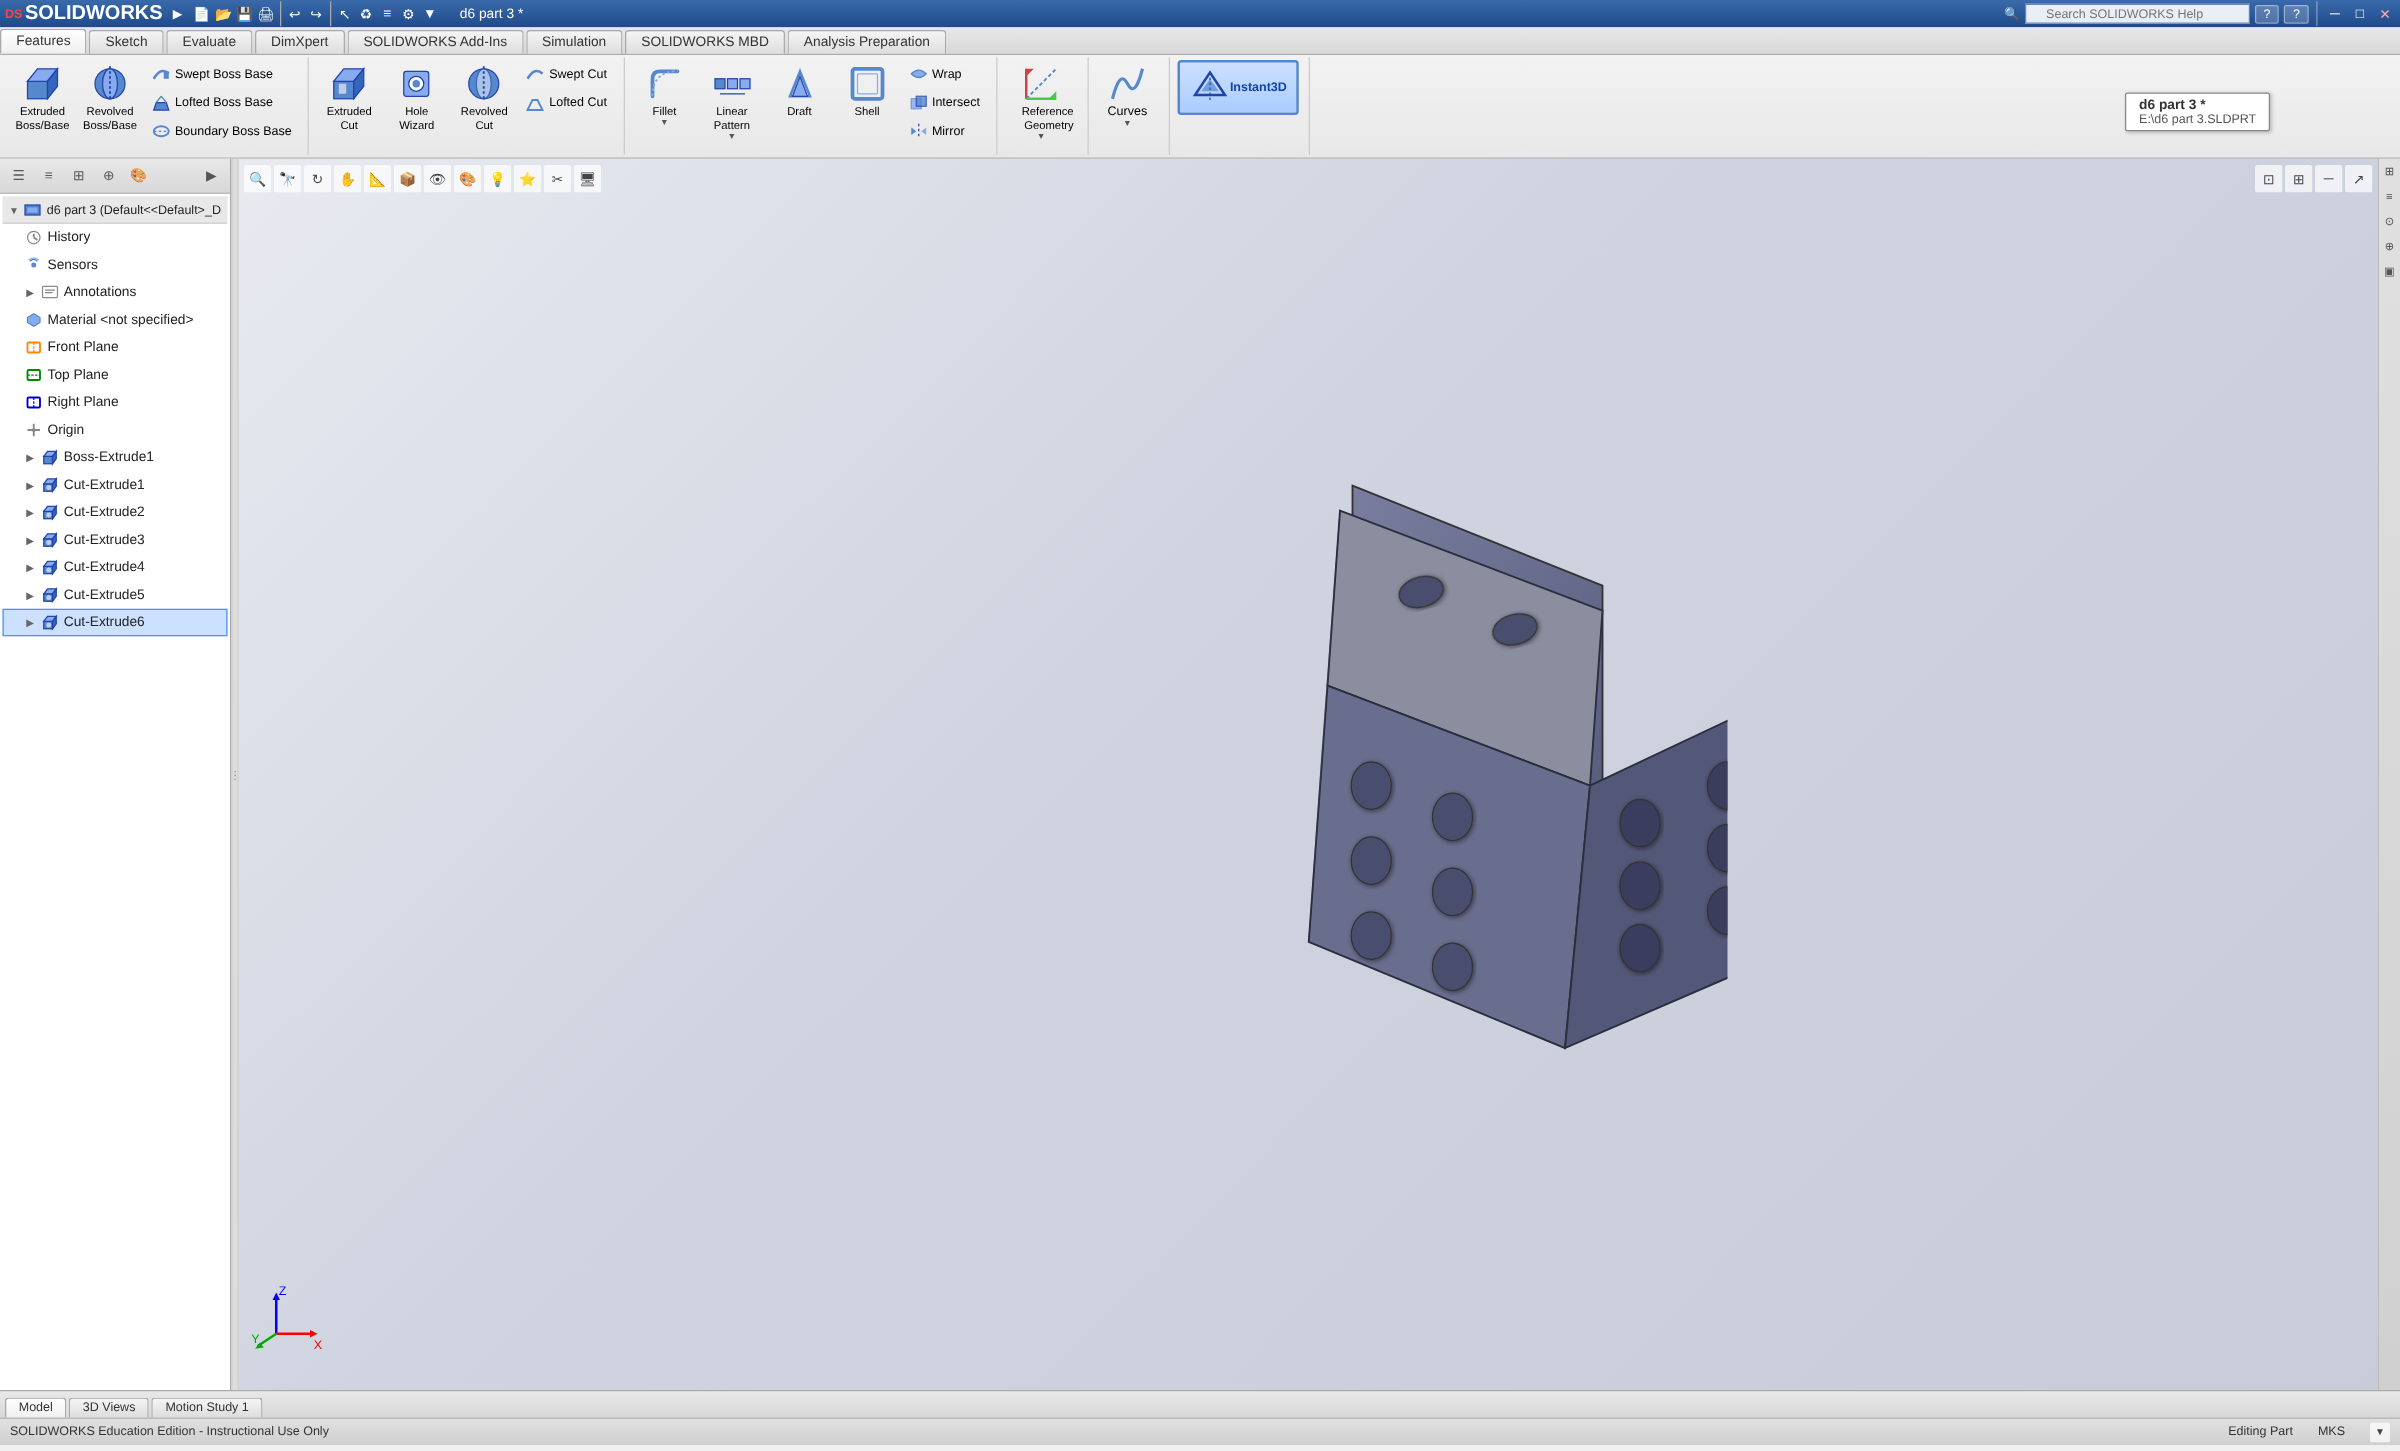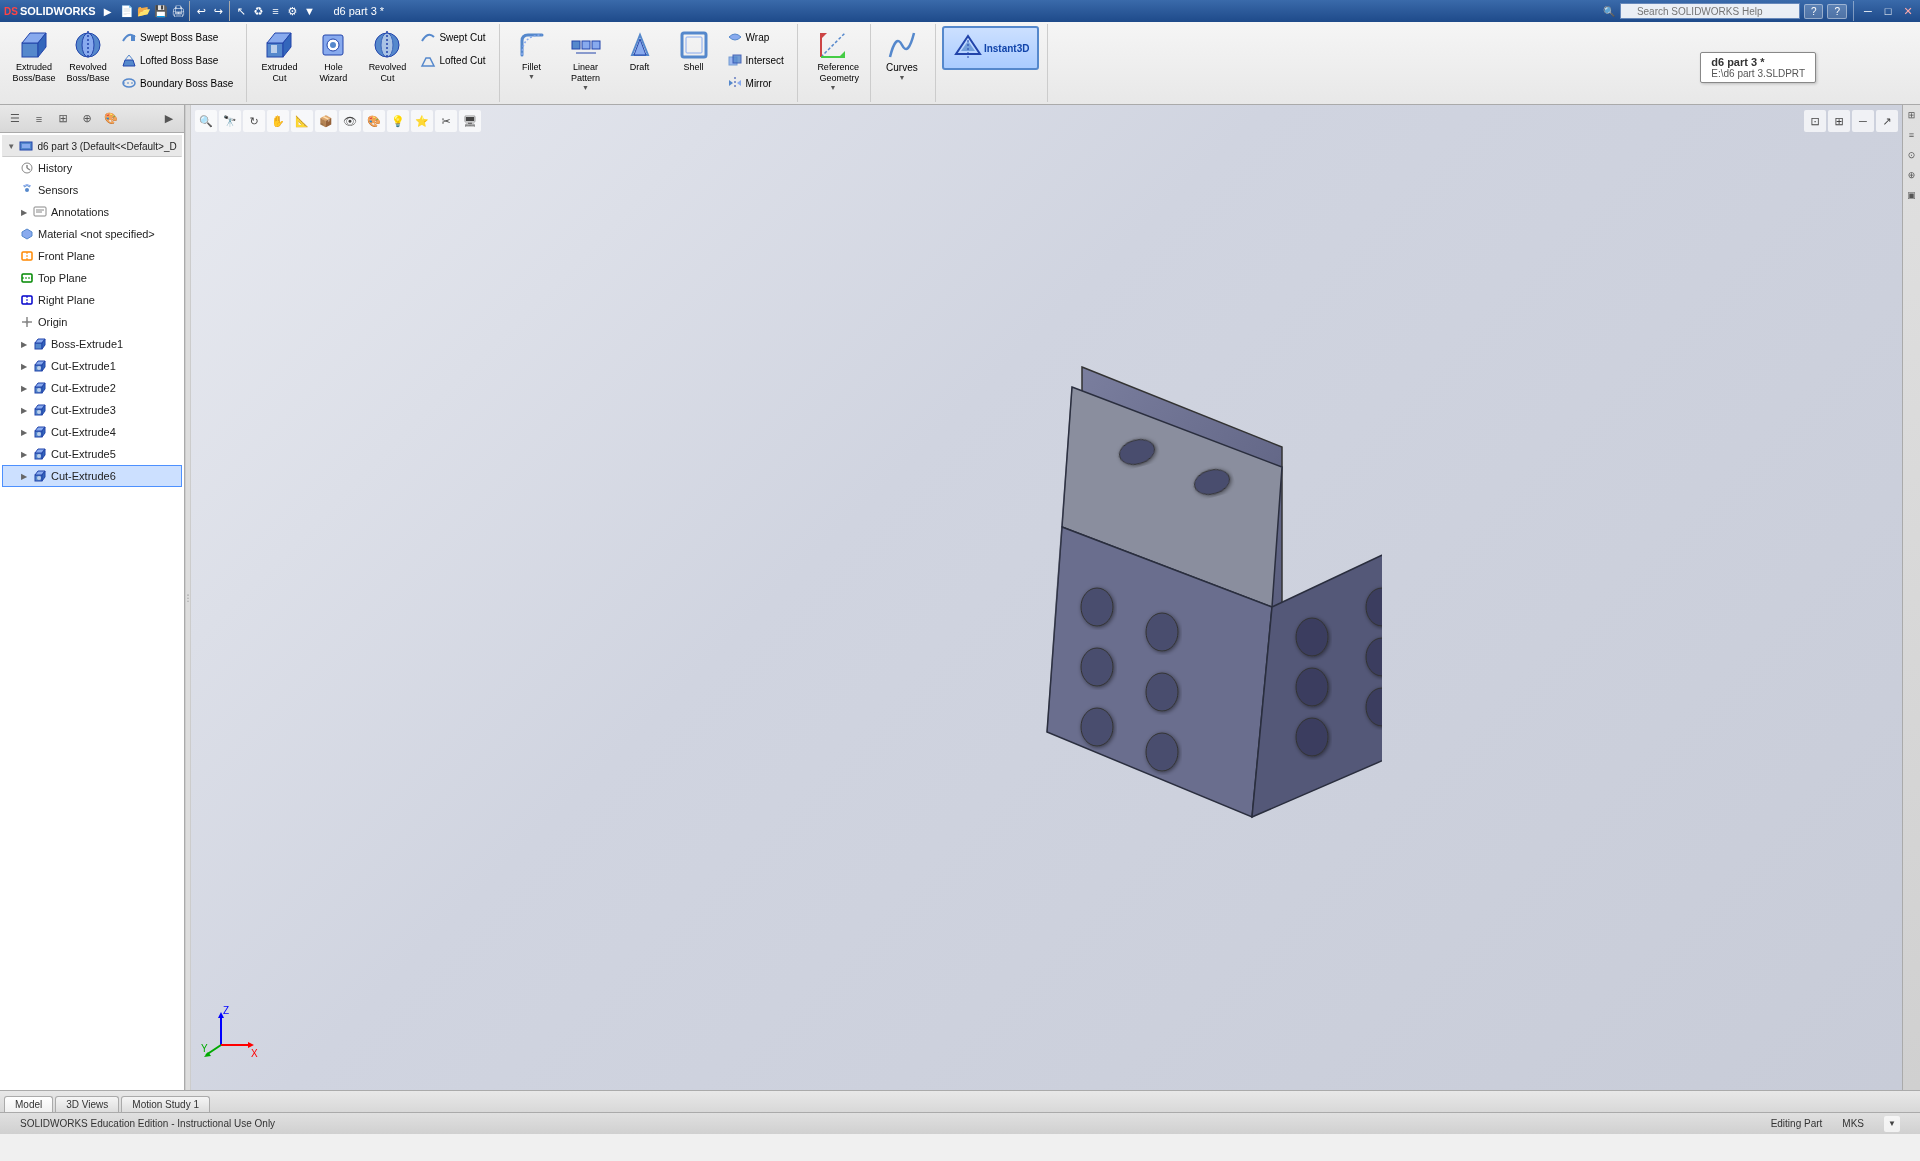--- a/index.html
+++ b/index.html
@@ -174,21 +174,21 @@
       cursor: pointer; font-size: 9px; color: #555;
     }
 
     
     #statusbar {
       height: 22px;
       background: linear-gradient(to bottom, #e0e0e0, #d0d0d0);
       border-top: 1px solid #aaa;
       display: flex;
       align-items: center;
-      padding: 0 20px;
+      padding: 0 8px;
       font-size: 10px;
       color: #333;
       justify-content: space-between;
     }
 
     
     #bottom-tabs {
       height: 22px;
       background: linear-gradient(to bottom, #e8e8e8, #d8d8d8);
       border-top: 1px solid #aaa;
@@ -352,21 +352,21 @@
     }
   </style>
 </head>
 <body>
 
 <div class="title-bar-top">
   <div style="display:flex;align-items:center;gap:8px;">
 
     <div class="sw-logo">
       <span style="color:#ff4444;font-weight:bold;font-size:10px;">DS</span>
-      <span style="font-weight:bold;color:white;font-size:11px;">SOLIDWORKS</span>
+      <span style="font-weight:bold;color:white;font-size:16px;">SOLIDWORKS</span>
     </div>
     <div style="color:white;font-size:10px;cursor:pointer;">▶</div>
 
     <div style="display:flex;align-items:center;gap:1px;">
       <div class="wc-btn" title="New">📄</div>
       <div class="wc-btn" title="Open">📂</div>
       <div class="wc-btn" title="Save">💾</div>
       <div class="wc-btn" title="Print">🖨</div>
       <div class="sep"></div>
       <div class="wc-btn" title="Undo">↩</div>
@@ -388,20 +388,30 @@
     <div class="help-btn">?</div>
     <div class="sep" style="background:rgba(255,255,255,0.4);"></div>
     <div class="wc-btn">─</div>
     <div class="wc-btn">□</div>
     <div class="wc-btn" style="color:#ffaaaa;">✕</div>
   </div>
 </div>
 
 <div id="toolbar">
 
+  <div id="tabs-row">
+    <div class="tab-btn active">Features</div>
+    <div class="tab-btn">Sketch</div>
+    <div class="tab-btn">Evaluate</div>
+    <div class="tab-btn">DimXpert</div>
+    <div class="tab-btn">SOLIDWORKS Add-Ins</div>
+    <div class="tab-btn">Simulation</div>
+    <div class="tab-btn">SOLIDWORKS MBD</div>
+    <div class="tab-btn">Analysis Preparation</div>
+  </div>
 
   <div id="ribbon-content">
 
     <div class="ribbon-group">
       <div class="ribbon-items">
 
         <div class="ribbon-btn-large">
           <div class="icon">
             <svg width="32" height="32" viewBox="0 0 32 32">
               <rect x="4" y="14" width="16" height="14" fill="#5588cc" stroke="#2244aa" stroke-width="1"></rect>

